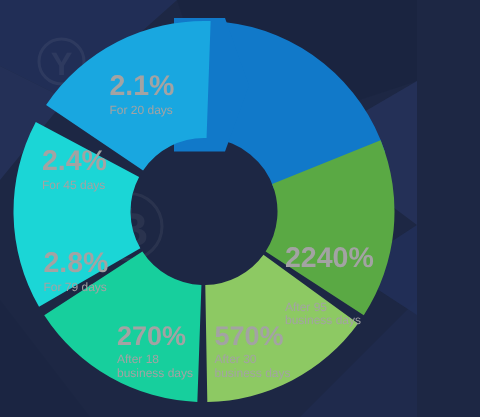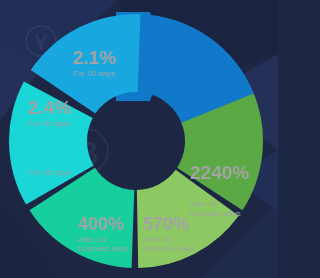--- a/index.html
+++ b/index.html
@@ -66,24 +66,25 @@
   <div id="labels">
       <div class="lbl" style="left: 73px; top: 48px;">
         <span class="big" style="font-size: 19px;">2.1%</span>
         <span class="sub" style="font-size: 8px; margin-top: 2px;">For 20 days</span>
       </div>
       <div class="lbl" style="left: 28px; top: 98px;">
         <span class="big" style="font-size: 19px;">2.4%</span>
         <span class="sub" style="font-size: 8px; margin-top: 2px;">For 45 days</span>
       </div>
       <div class="lbl" style="left: 29px; top: 166px;">
-        <span class="sub" style="font-size: 8px; margin-top: 2px;">For 65 days</span>
+        <span class="big" style="font-size: 19px;">2.8%</span>
+        <span class="sub" style="font-size: 8px; margin-top: 2px;">For 79 days</span>
       </div>
       <div class="lbl" style="left: 78px; top: 215px;">
-        <span class="big" style="font-size: 18px;">400%</span>
+        <span class="big" style="font-size: 18px;">270%</span>
         <span class="sub" style="font-size: 8px; margin-top: 2px;">After 18
 business days</span>
       </div>
       <div class="lbl" style="left: 143px; top: 215px;">
         <span class="big" style="font-size: 18px;">570%</span>
         <span class="sub" style="font-size: 8px; margin-top: 2px;">After 30
 business days</span>
       </div>
       <div class="lbl" style="left: 190px; top: 163px;">
         <span class="big" style="font-size: 19px;">2240%</span>

